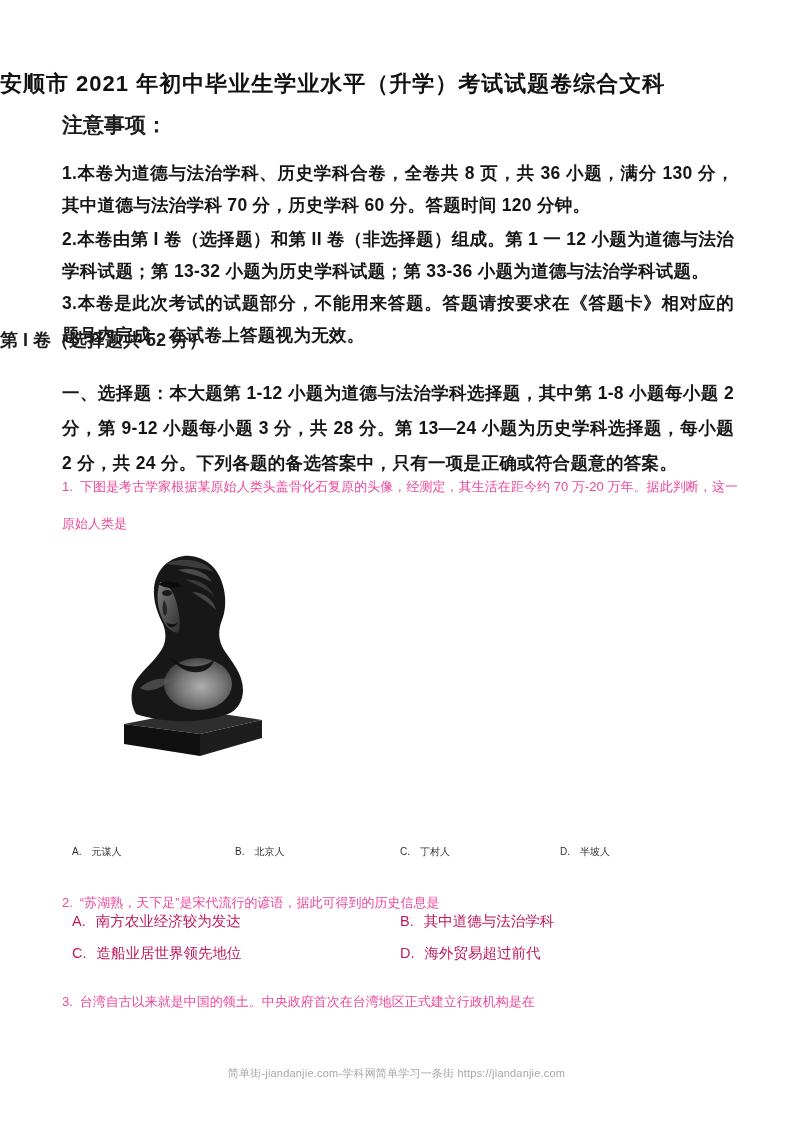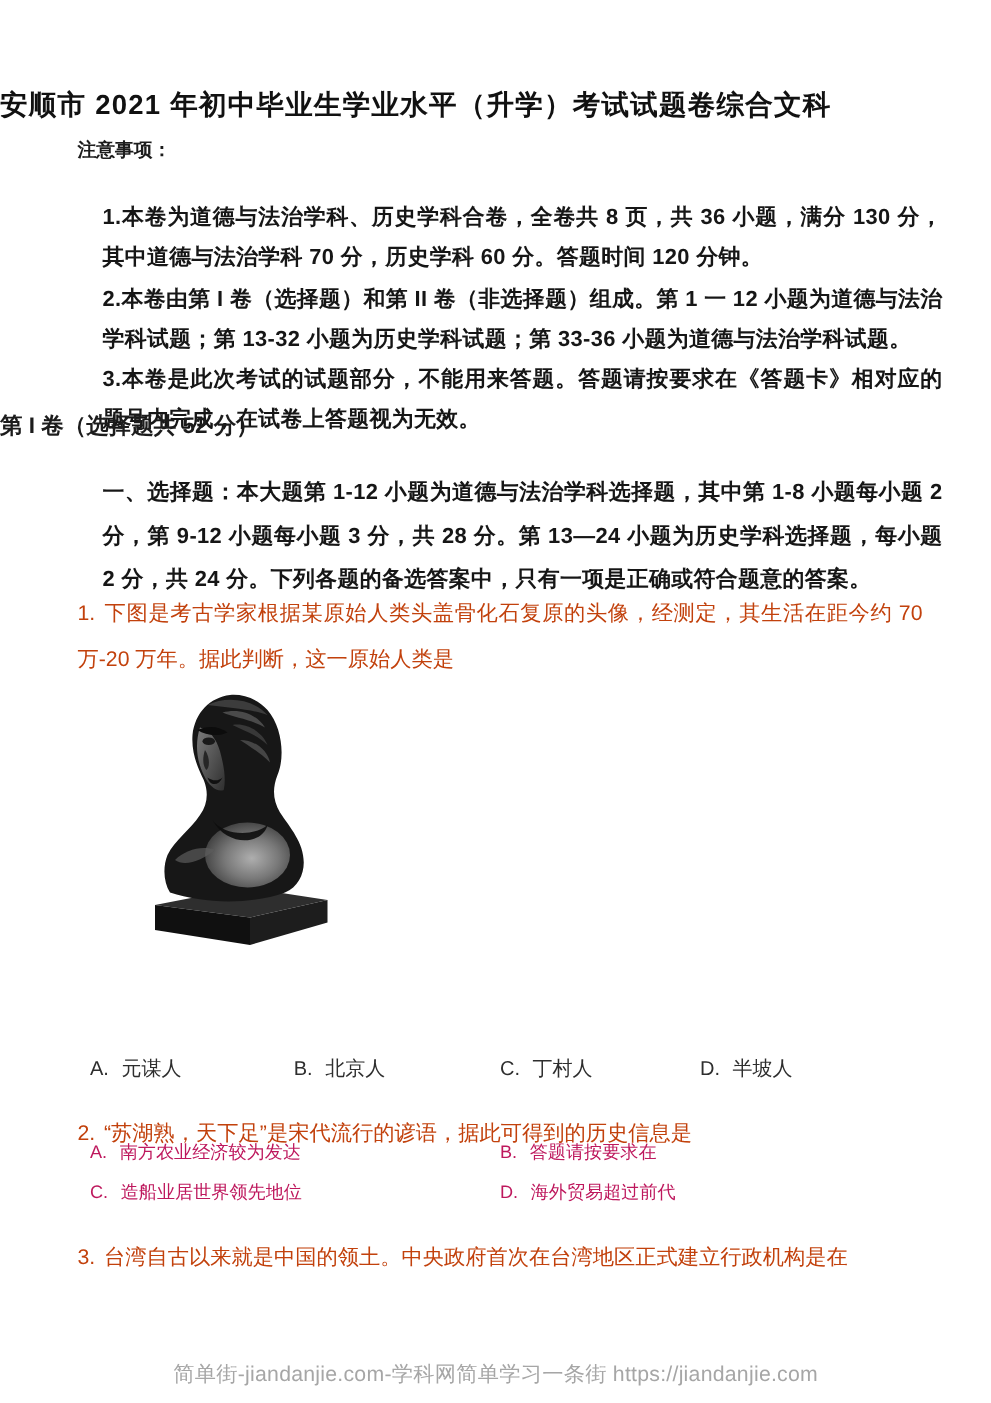--- a/index.html
+++ b/index.html
@@ -5,54 +5,54 @@
   html,body{margin:0;padding:0;background:#ffffff;}
   .page{
     position:relative;width:793px;height:1122px;background:#ffffff;overflow:hidden;
     font-family:"Liberation Sans","DejaVu Sans",sans-serif;color:#1c1c1c;
   }
   .abs{position:absolute;}
   .doc-title{
     top:54px;left:0;right:0;
     font-size:22px;font-weight:700;letter-spacing:1px;color:#111;
   }
-  .notice-label{top:111px;left:62px;font-size:15px;font-weight:700;}
+  .notice-label{top:111px;left:62px;font-size:21px;font-weight:700;}
   .para{
     left:62px;width:672px;font-size:17.5px;font-weight:700;line-height:32px;
-    text-align:justify;letter-spacing:0.3px;color:#161616;margin-left:20px;
+    text-align:justify;letter-spacing:0.3px;color:#161616;
   }
   .n1{top:139px;}
   .n2{top:205px;}
   .n3{top:269px;}
   .part-heading{top:328px;left:0;right:0;text-align:left;font-size:18px;font-weight:700;}
   .intro{top:358px;line-height:35px;}
   .question{
-    left:62px;width:676px;font-size:17px;font-weight:400;line-height:37px;
-    text-align:justify;color:#c2410c;
+    left:62px;width:676px;font-size:13px;font-weight:400;line-height:37px;
+    text-align:justify;color:#ec4899;
   }
   .q1{top:455px;}
   .q2{top:879px;line-height:22px;}
   .q3{top:978px;line-height:22px;}
   .q-num{margin-right:7px;}
   .figure-wrap{top:548px;left:118px;width:152px;height:212px;}
   .options-row{
     top:845px;left:62px;width:680px;padding-left:10px;box-sizing:border-box;
     display:grid;grid-template-columns:163px 165px 160px auto;
-    font-size:16px;color:#2e2e2e;
+    font-size:10px;color:#2e2e2e;
   }
   .options-grid{
     top:912px;left:62px;width:680px;padding-left:10px;box-sizing:border-box;
     display:grid;grid-template-columns:328px auto;grid-row-gap:13px;
     font-size:14.5px;color:#be185d;
   }
   .opt-label{display:inline-block;}
   .opt-text{margin-left:10px;}
   .footer{
-    top:1088px;left:0;right:0;text-align:center;
-    font-size:17px;color:#a6a6a6;letter-spacing:0.2px;font-weight:400;
+    top:1066px;left:0;right:0;text-align:center;
+    font-size:11px;color:#a6a6a6;letter-spacing:0.2px;font-weight:400;
   }
 </style>
 </head>
 <body>
 
 <div class="page">
 
   <h1 class="abs doc-title">安顺市 2021 年初中毕业生学业水平（升学）考试试题卷综合文科</h1>
 
   <div class="abs notice-label">注意事项：</div>
@@ -118,21 +118,21 @@
     <span><span class="opt-label">A.</span><span class="opt-text">元谋人</span></span>
     <span><span class="opt-label">B.</span><span class="opt-text">北京人</span></span>
     <span><span class="opt-label">C.</span><span class="opt-text">丁村人</span></span>
     <span><span class="opt-label">D.</span><span class="opt-text">半坡人</span></span>
   </div>
 
   <p class="abs question q2"><span class="q-num">2.</span><span>“苏湖熟，天下足”是宋代流行的谚语，据此可得到的历史信息是</span></p>
 
   <div class="abs options-grid">
     <span><span class="opt-label">A.</span><span class="opt-text">南方农业经济较为发达</span></span>
-    <span><span class="opt-label">B.</span><span class="opt-text">答题请按要求在</span></span>
+    <span><span class="opt-label">B.</span><span class="opt-text">其中道德与法治学科</span></span>
     <span><span class="opt-label">C.</span><span class="opt-text">造船业居世界领先地位</span></span>
     <span><span class="opt-label">D.</span><span class="opt-text">海外贸易超过前代</span></span>
   </div>
 
   <p class="abs question q3"><span class="q-num">3.</span><span>台湾自古以来就是中国的领土。中央政府首次在台湾地区正式建立行政机构是在</span></p>
 
   <div class="abs footer">简单街-jiandanjie.com-学科网简单学习一条街 https://jiandanjie.com</div>
 
 </div>
 

